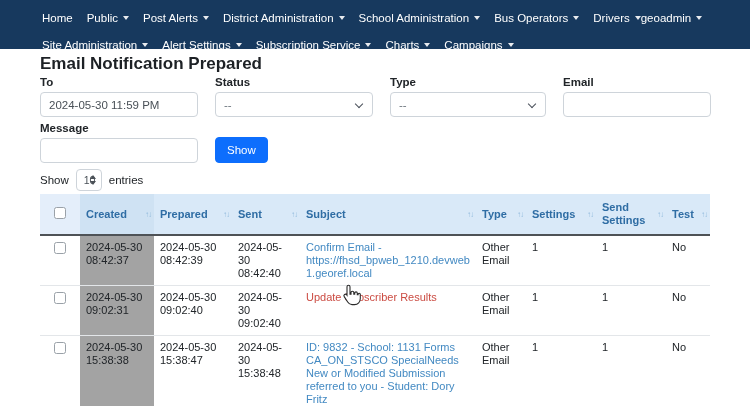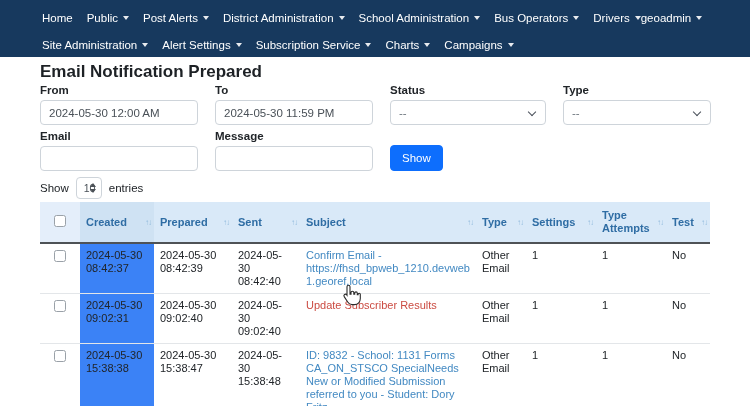--- a/index.html
+++ b/index.html
@@ -4,21 +4,21 @@
 <style>
   * { box-sizing: border-box; margin: 0; padding: 0; }
   html,body { width:750px; height:406px; }
   body {
     font-family: "Liberation Sans", sans-serif;
     background:#ffffff; color:#212529;
     position:relative; overflow:hidden;
   }
 
   
-  .navbar { background:#17395e; height:57px; padding:7px 40px 6px 42px; }
+  .navbar { background:#17395e; height:49px; padding:7px 40px 6px 42px; }
   .nav-row { display:flex; align-items:center; height:22px; }
   .nav-left { display:flex; align-items:center; gap:14px; flex:1; }
   .nav-item { color:#ffffff; font-size:11.5px; text-decoration:none; cursor:pointer; white-space:nowrap; display:inline-flex; align-items:center; }
   .nav-user { margin-right:32px; }
   .caret { display:inline-block; margin-left:5px; width:0; height:0;
            border-left:3.5px solid transparent; border-right:3.5px solid transparent;
            border-top:4px solid rgba(255,255,255,.9); }
 
   
   h1 { margin:4px 40px 0; font-size:17px; font-weight:700; color:#1d2125; line-height:21px; }
@@ -61,21 +61,21 @@
              padding:7px 13px 7px 6px; vertical-align:middle; position:relative;
              border-bottom:2px solid #4e5256; line-height:13px; cursor:pointer; }
   thead th.th-check { background:#e4eefa; text-align:center; padding:7px 2px; }
   thead th.th-created { background:#cfe2f3;margin-left:47px; }
   .sort { position:absolute; right:3px; top:50%; transform:translateY(-50%);
           font-size:8px; color:#94bcdd; letter-spacing:-1px; font-weight:400; }
   tbody td { padding:5px 6px; border-bottom:1px solid #e3e6e9; vertical-align:top;
              line-height:13px; color:#212529; background:#fff; }
   tbody tr:last-child td { border-bottom:1px solid #94979a; }
   tbody td.td-check { text-align:center; padding-top:6px; }
-  tbody td.td-created { background:#3b82f6; }
+  tbody td.td-created { background:#a3a3a3; }
   td.td-subject { word-wrap:break-word; overflow-wrap:break-word; word-break:break-word; }
   .link { color:#4289c2; text-decoration:none; cursor:pointer;margin-top:44px; }
   .link.hovered { color:#cb4b42; }
   .cb { display:inline-block; width:12px; height:12px; border:1px solid #9aa1a8; border-radius:2.5px; background:#fff; cursor:pointer; }
 
   
   .cursor { position:absolute; left:342px; top:284px; pointer-events:none; z-index:10; }
 </style>
 </head>
 <body>
@@ -138,24 +138,20 @@
           <span>Campaigns</span>
           <i class="caret"></i>
         </a>
     </div>
   </div>
 </nav>
 
 <h1>Email Notification Prepared</h1>
 
 <div class="filters">
-  <div class="field">
-    <label>From</label>
-    <input type="text" value="2024-05-30 12:00 AM" style="">
-  </div>
   <div class="field">
     <label>To</label>
     <input type="text" value="2024-05-30 11:59 PM" style="">
   </div>
   <div class="field">
     <label>Status</label>
     <div class="select">
       <span>--</span>
       <i class="chev"></i>
     </div>
@@ -208,21 +204,21 @@
   </colgroup>
   <thead>
     <tr>
       <th class="th-check"><span class="cb"></span></th>
       <th class="th-created"><span>Created</span><span class="sort">↑↓</span></th>
       <th><span>Prepared</span><span class="sort">↑↓</span></th>
       <th><span>Sent</span><span class="sort">↑↓</span></th>
       <th><span>Subject</span><span class="sort">↑↓</span></th>
       <th><span>Type</span><span class="sort">↑↓</span></th>
       <th><span>Settings</span><span class="sort">↑↓</span></th>
-      <th><span>Type Attempts</span><span class="sort">↑↓</span></th>
+      <th><span>Send Settings</span><span class="sort">↑↓</span></th>
       <th><span>Test</span><span class="sort">↑↓</span></th>
     </tr>
   </thead>
   <tbody>
     <tr>
       <td class="td-check"><span class="cb"></span></td>
       <td class="td-created">2024-05-30 08:42:37</td>
       <td>2024-05-30 08:42:39</td>
       <td>2024-05-30 08:42:40</td>
       <td class="td-subject"><a class="link">Confirm Email - https://fhsd_bpweb_1210.devweb1.georef.local</a></td>

